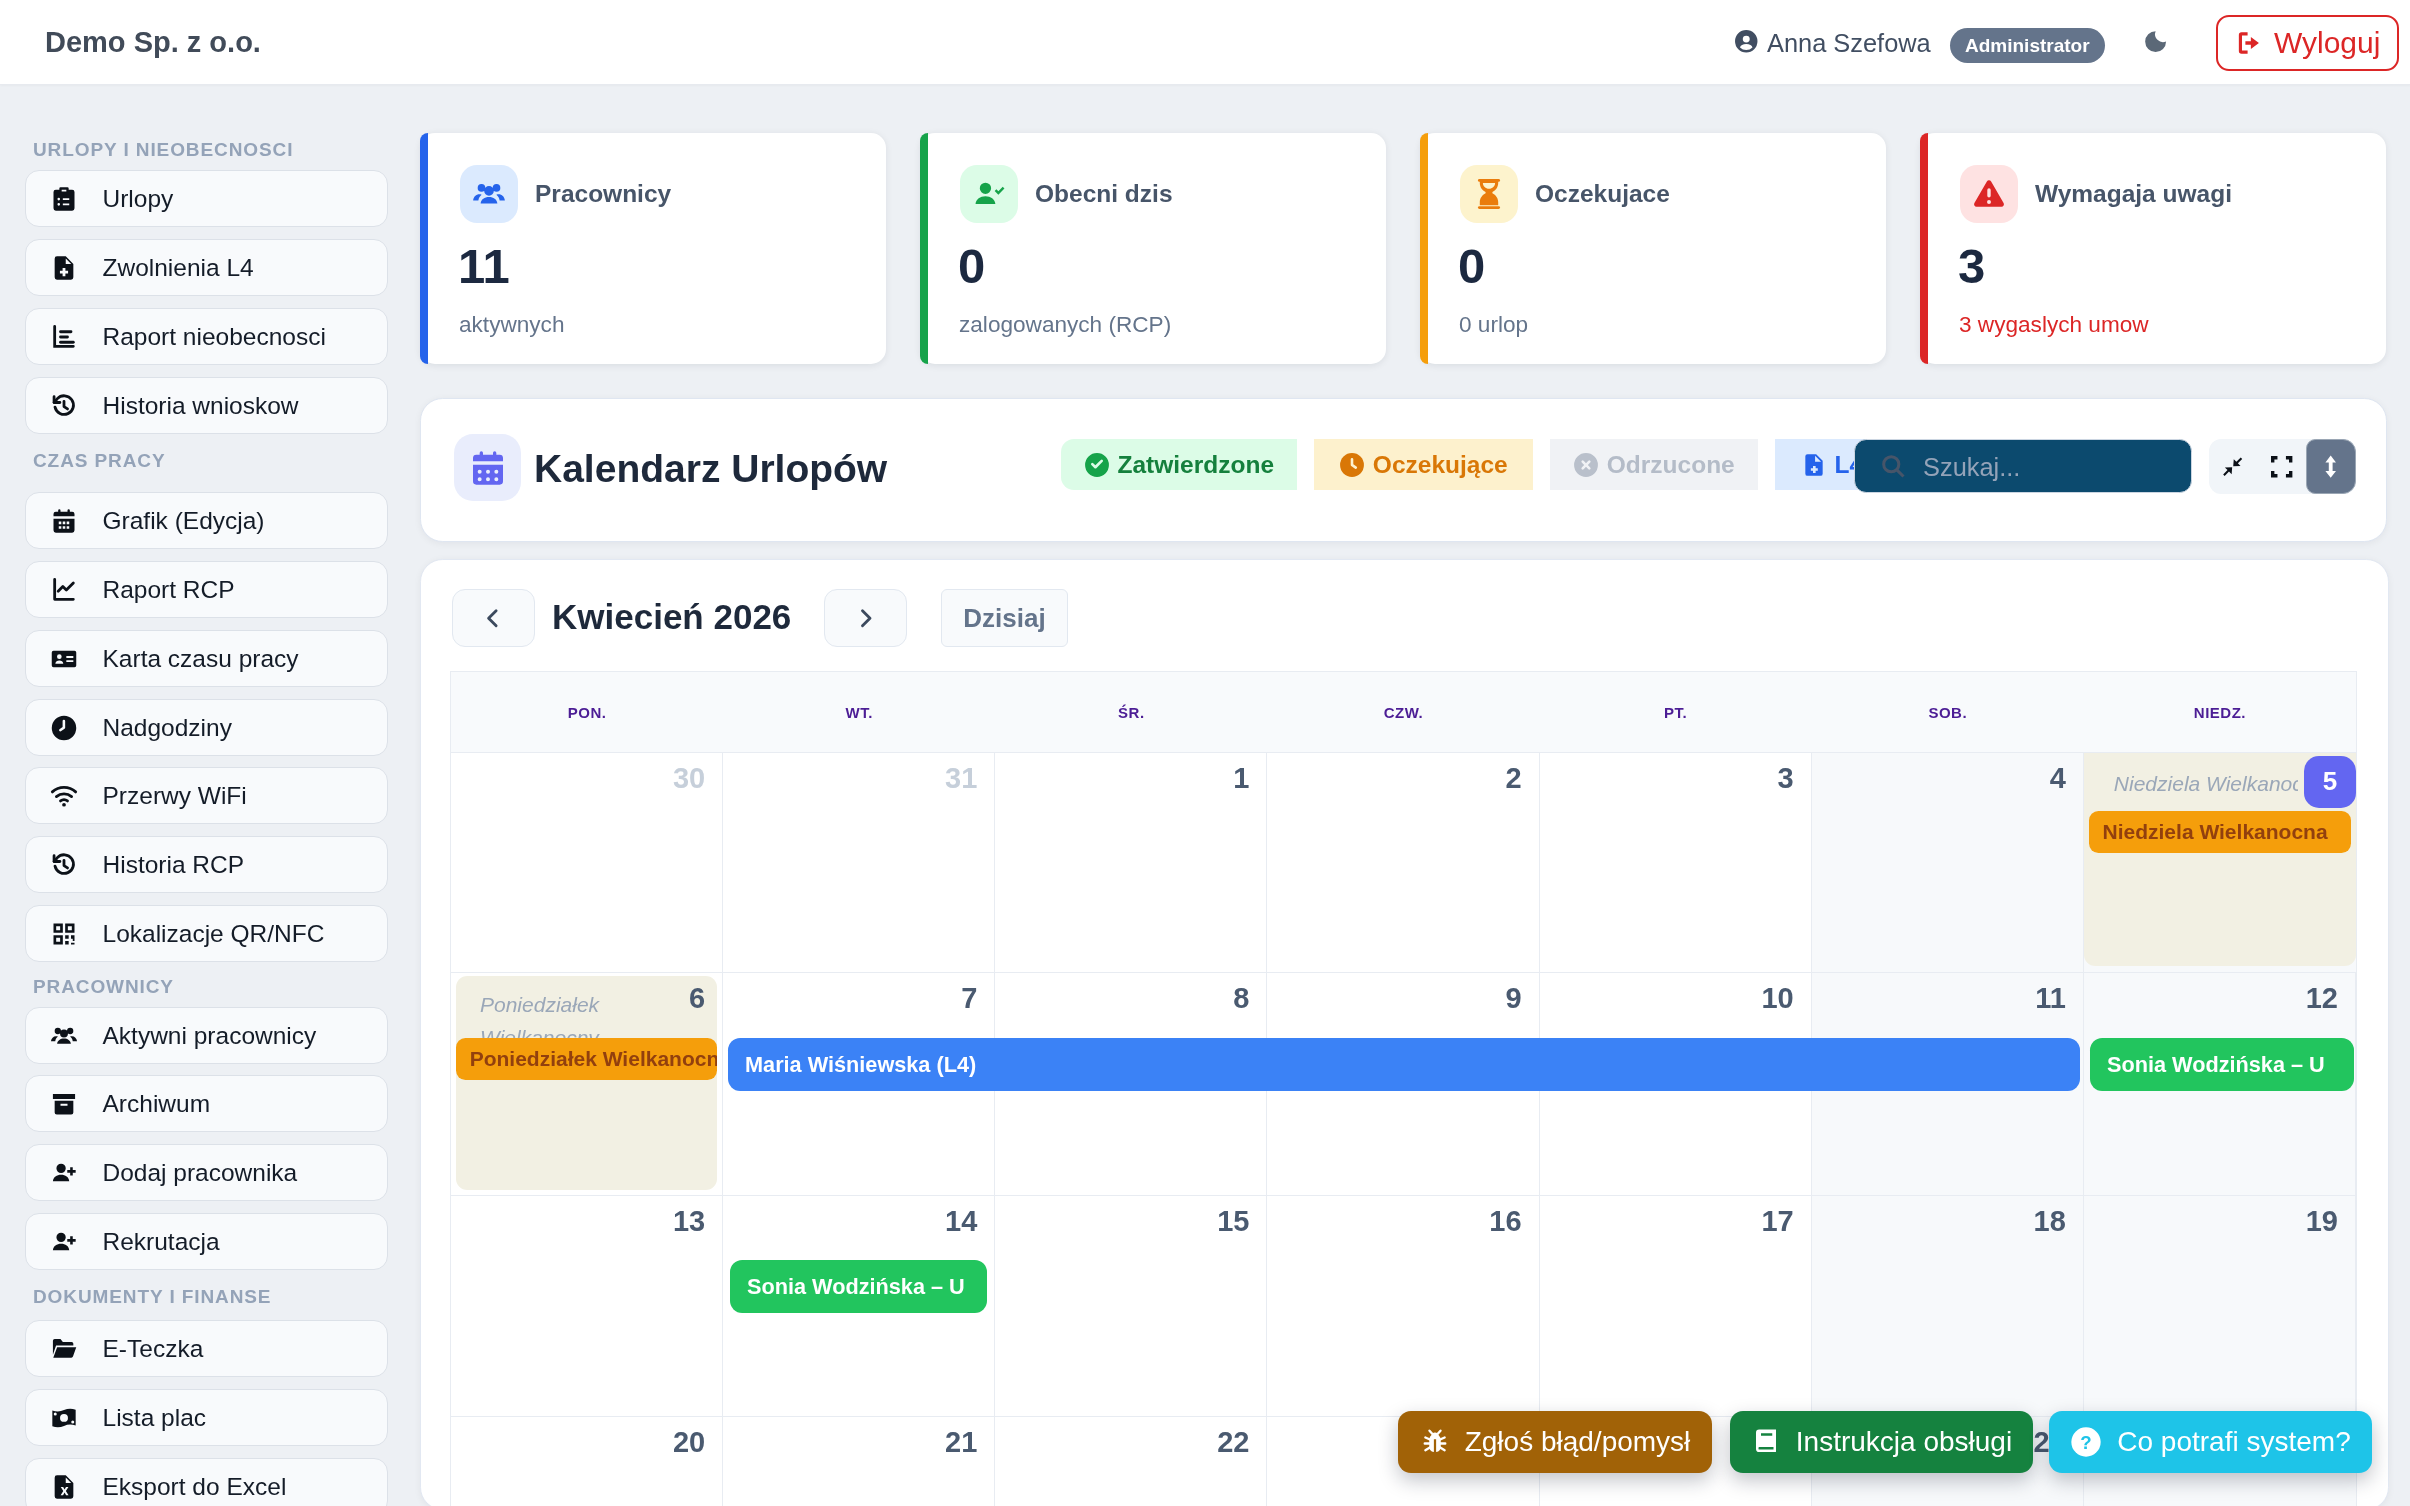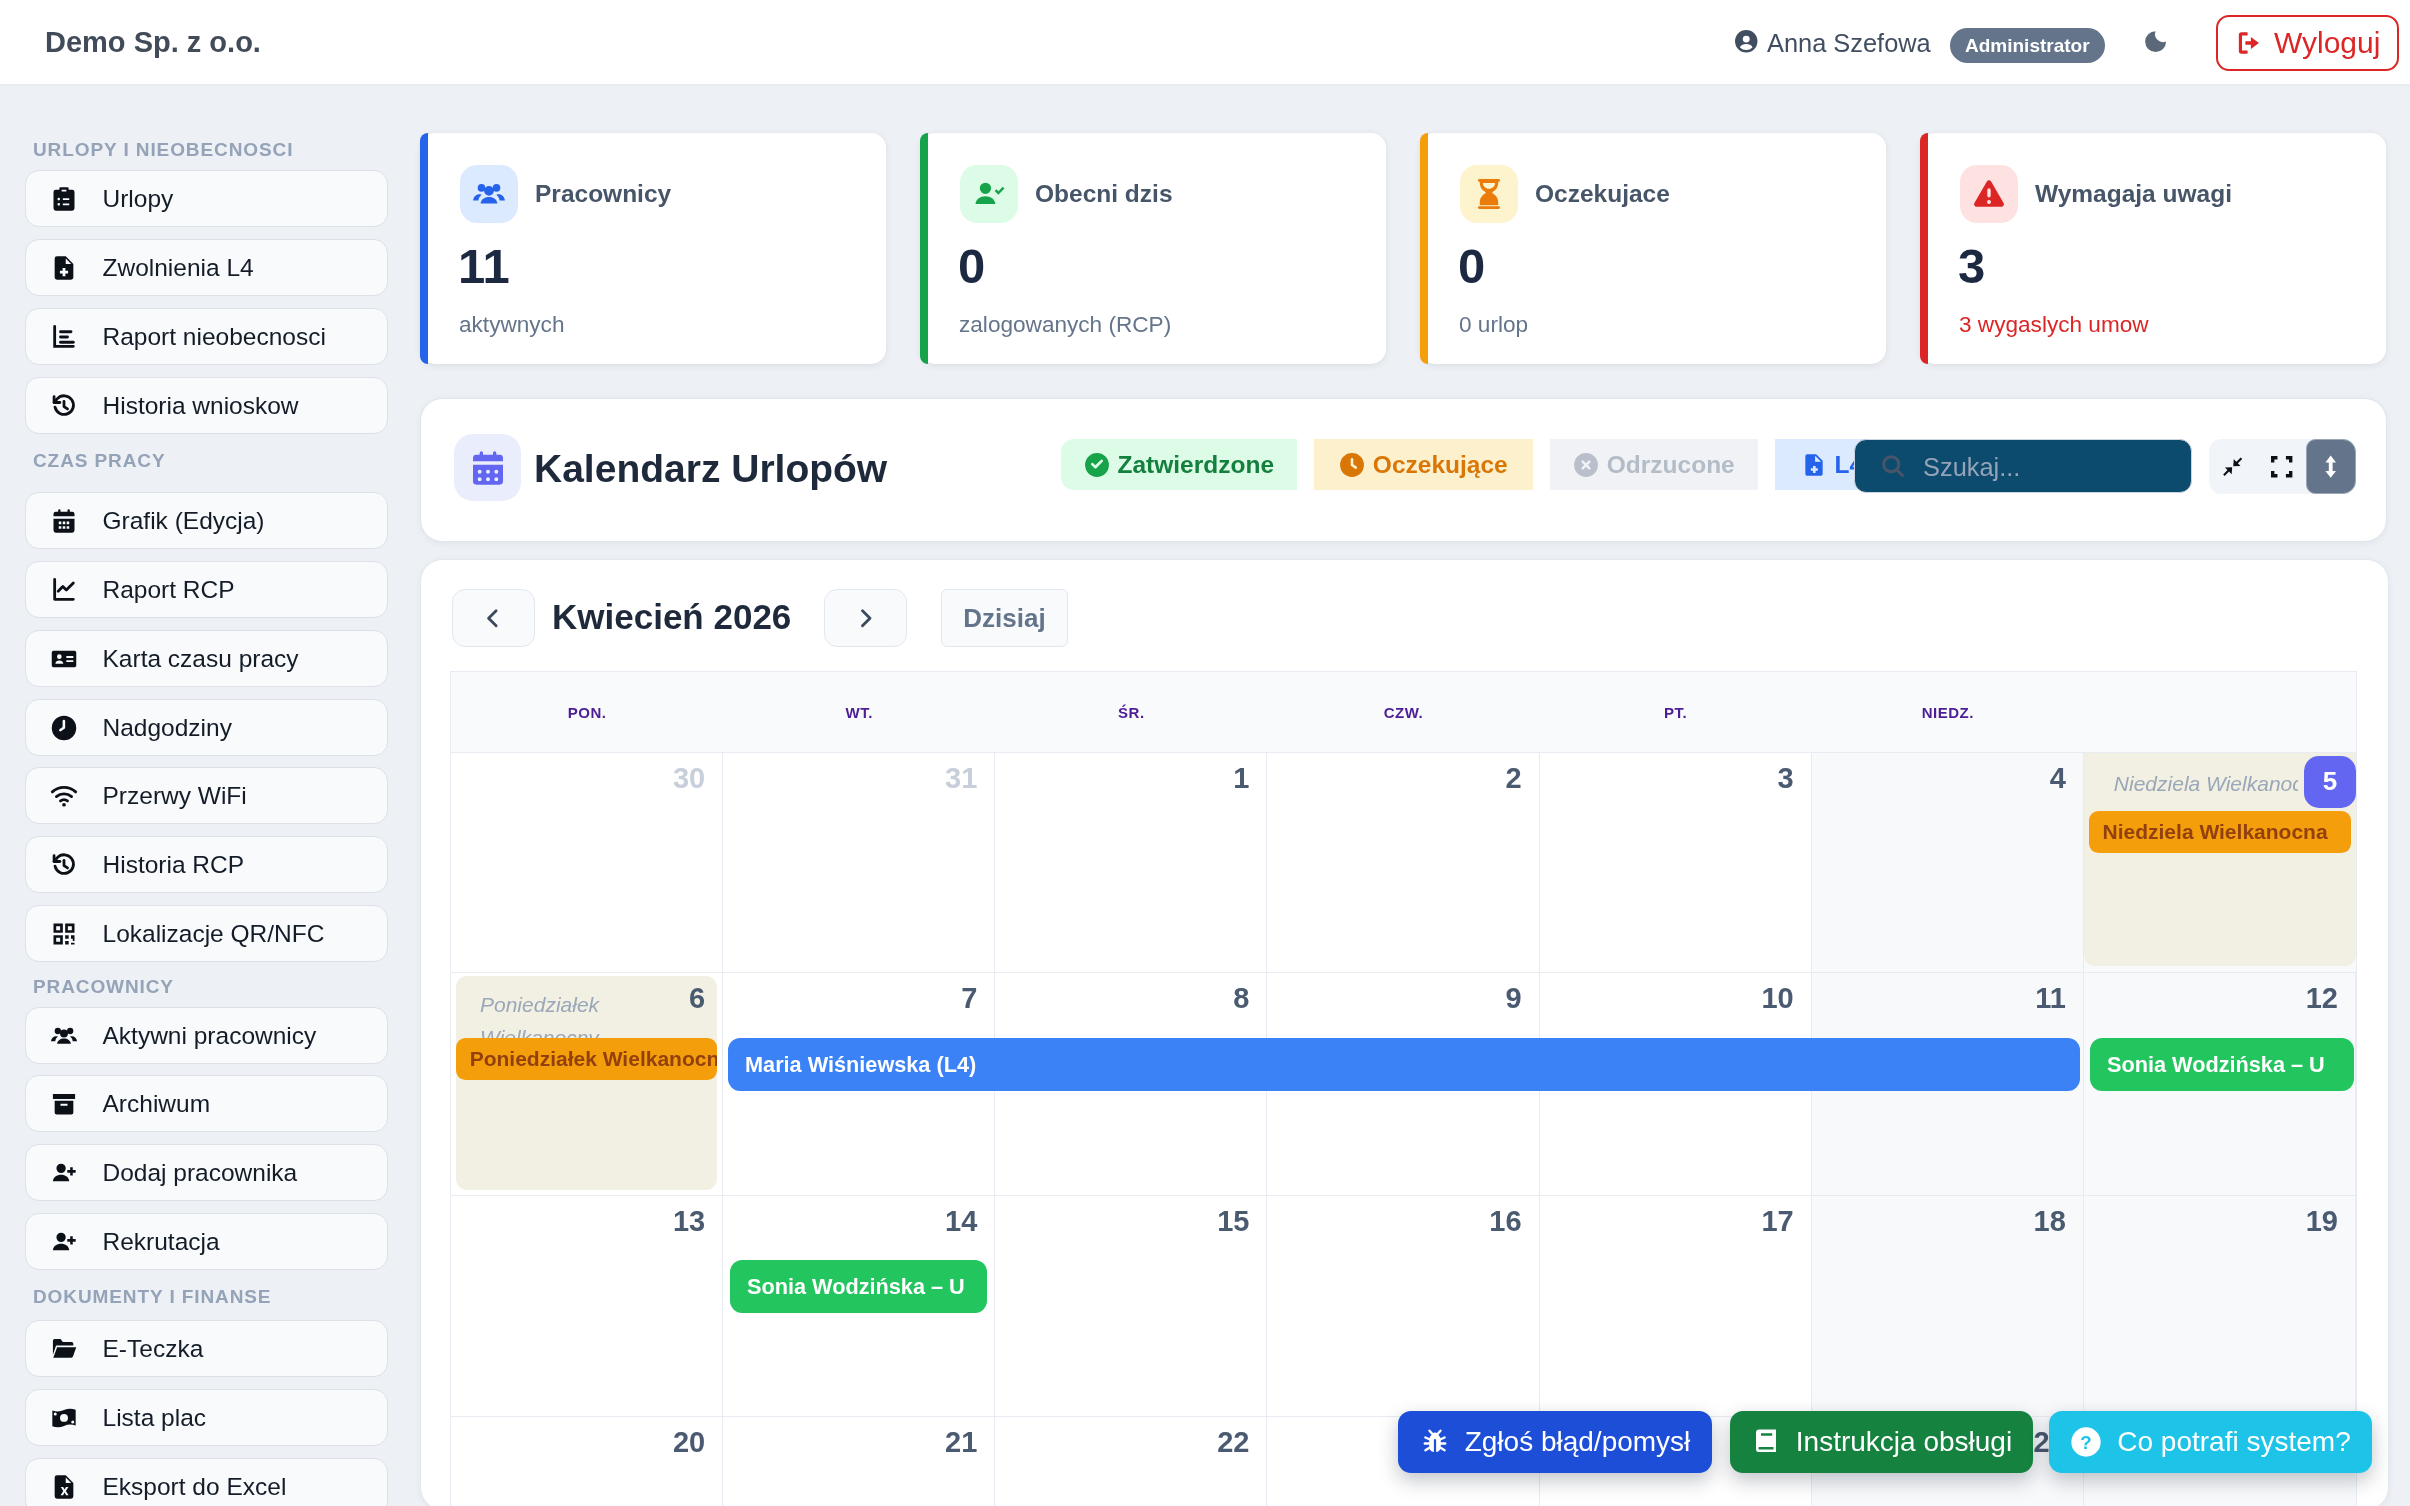--- a/index.html
+++ b/index.html
@@ -323,20 +323,21 @@
       </svg>
     </div>
   <div id="today">Dzisiaj</div>
   <div id="grid">
       <div id="ghead">
         <div>PON.</div>
         <div>WT.</div>
         <div>ŚR.</div>
         <div>CZW.</div>
         <div>PT.</div>
+        <div>SOB.</div>
         <div>NIEDZ.</div>
       </div>
       <div class="grow" style="height:220px;">
         <div class="cell" style="">
           <span class="dnum dmut">30</span>
         </div>
         <div class="cell" style="">
           <span class="dnum dmut">31</span>
         </div>
         <div class="cell" style="">
@@ -428,21 +429,21 @@
         </div>
         <div class="cell we" style="">
           <span class="dnum">25</span>
         </div>
         <div class="cell we" style="">
           <span class="dnum">26</span>
         </div>
       </div>
     </div>
 </div>
-<div class="fbtn" style="left:1398px;width:314px;background:#1d4ed8;">
+<div class="fbtn" style="left:1398px;width:314px;background:#a16207;">
   <svg width="30" height="30" viewBox="0 0 24 24">
       <g stroke="#fff" stroke-width="1.9" stroke-linecap="round" fill="none">
         <path d="M9.6 5.2 7.6 3M14.4 5.2 16.4 3"></path>
         <path d="M7.9 10 4.3 8.4M7.9 13.2H3.8M7.9 16.4 4.3 18.6"></path>
         <path d="M16.1 10 19.7 8.4M16.1 13.2H20.2M16.1 16.4 19.7 18.6"></path>
       </g>
       <path fill="#fff" d="M12 4.4a3.2 3.2 0 0 1 3.1 2.4 4.6 4.6 0 0 1 1.5 3.5v5.2a4.6 4.6 0 0 1-3.7 4.5V9.8h-1.8v10.2a4.6 4.6 0 0 1-3.7-4.5v-5.2c0-1.4.6-2.7 1.5-3.5A3.2 3.2 0 0 1 12 4.4z"></path>
     </svg>
   <span>Zgłoś błąd/pomysł</span>
 </div>

